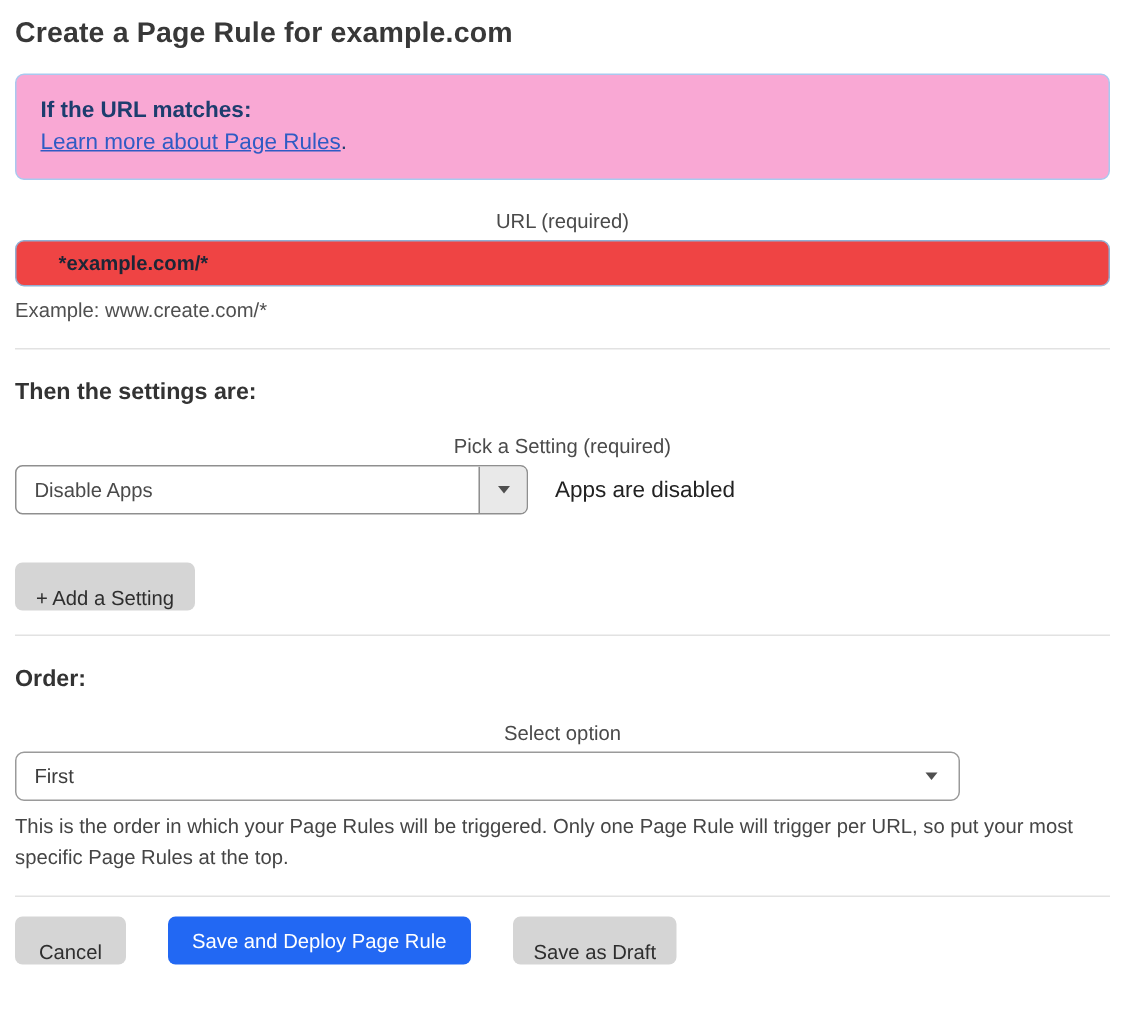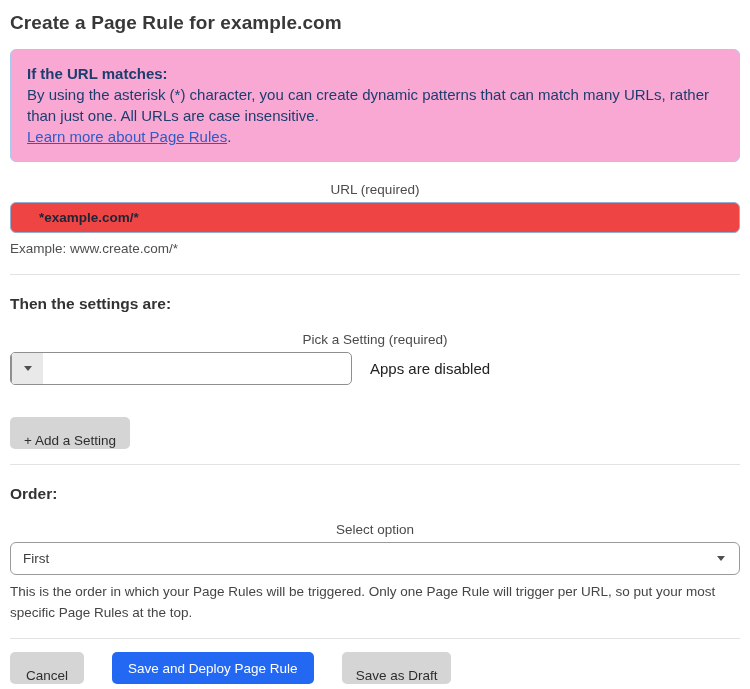--- a/index.html
+++ b/index.html
@@ -117,21 +117,21 @@
     border: none;
     border-radius: 5px;
     padding: 16px 14px;
     height: 31px;
     cursor: pointer;
   }
   .btn-gray { background: #d5d5d5; color: #2e2e2e; }
   .btn-add { margin-top: 32px; display: inline-block; }
   .wide-select {
     position: relative;
-    width: 730px;
+    width: 630px;
     height: 33px;
     border: 1px solid #9a9a9a;
     border-radius: 6px;
     background: #ffffff;
     display: flex;
     align-items: center;
     padding: 0 12px;
     font-size: 13.5px;
     color: #3c3c3c;
     cursor: pointer;
@@ -162,38 +162,38 @@
 </style>
 </head>
 <body>
 
 
 
 <h1 class="page-title">Create a Page Rule for example.com</h1>
 
 <div class="info-box">
   <p class="info-heading">If the URL matches:</p>
-  <p class="info-body">By using the asterisk (*) character, you can create dynamic patterns that can match many URLs, rather than just one. All URLs are case insensitive.</p>
   <p><a class="info-link" href="#">Learn more about Page Rules</a><span>.</span></p>
 </div>
 
 <div>
   <div class="field-label">URL (required)</div>
   <input class="url-input" type="text" value="*example.com/*" style="">
   <div class="helper-text">Example: www.create.com/*</div>
 </div>
 
 <hr class="divider">
 
 <h2 class="section-heading">Then the settings are:</h2>
 
 <div class="field-label section-gap-sm">Pick a Setting (required)</div>
 
 <div class="picker-row">
   <div class="custom-select">
+    <span class="select-value">Disable Apps</span>
     <span class="select-arrow-btn">
       <span class="caret-down"></span>
     </span>
   </div>
   <span class="status-text">Apps are disabled</span>
 </div>
 
 <button class="btn btn-gray btn-add">+ Add a Setting</button>
 
 <hr class="divider">

